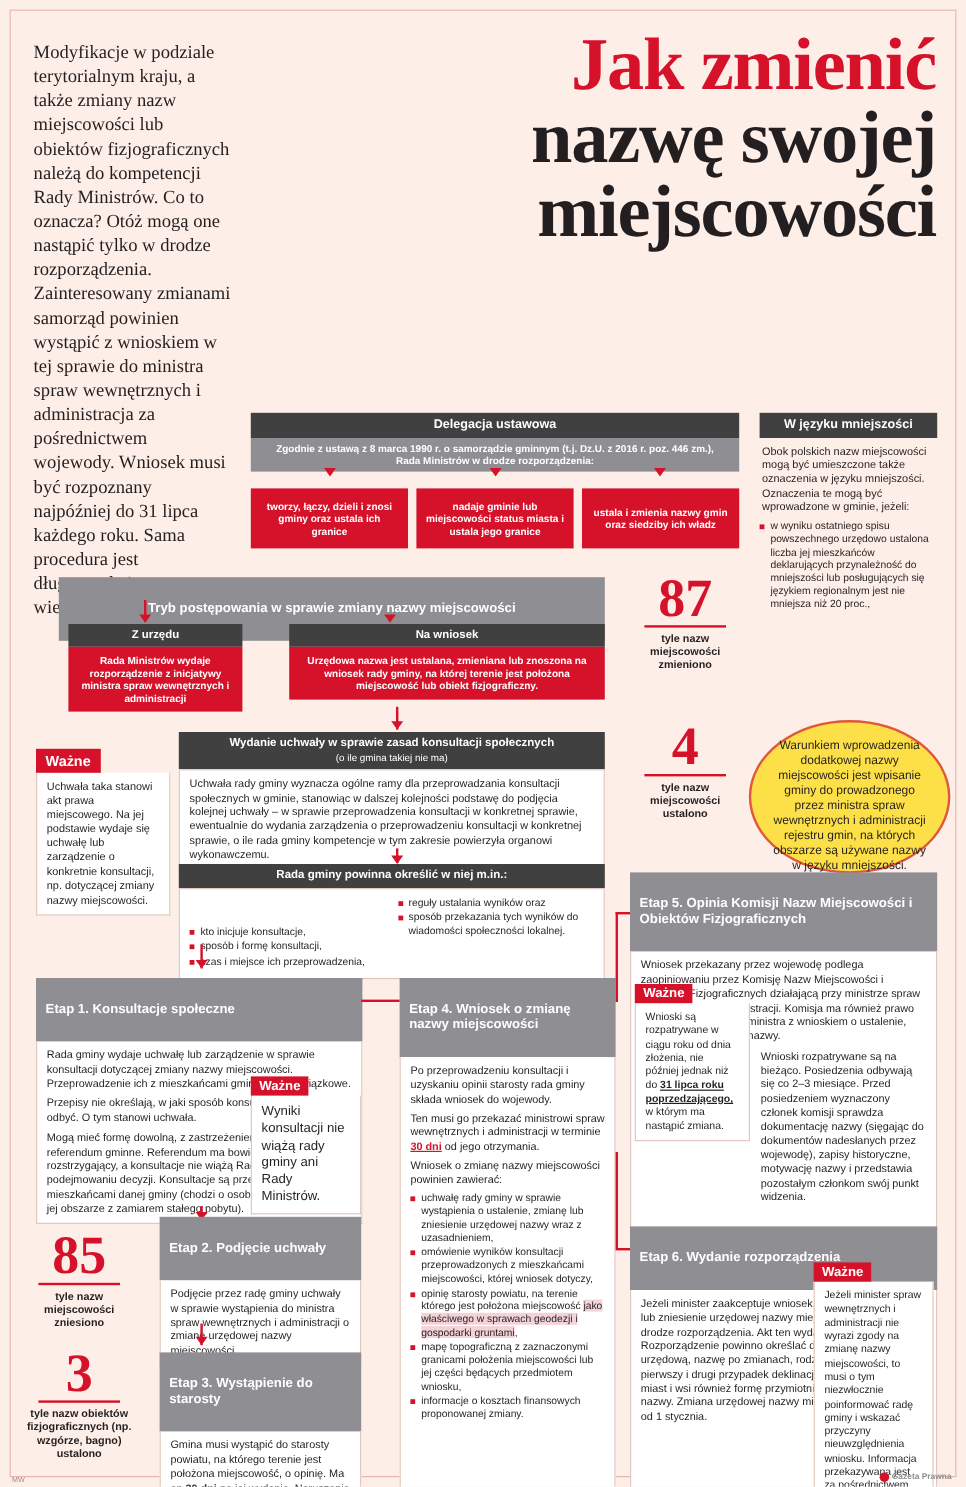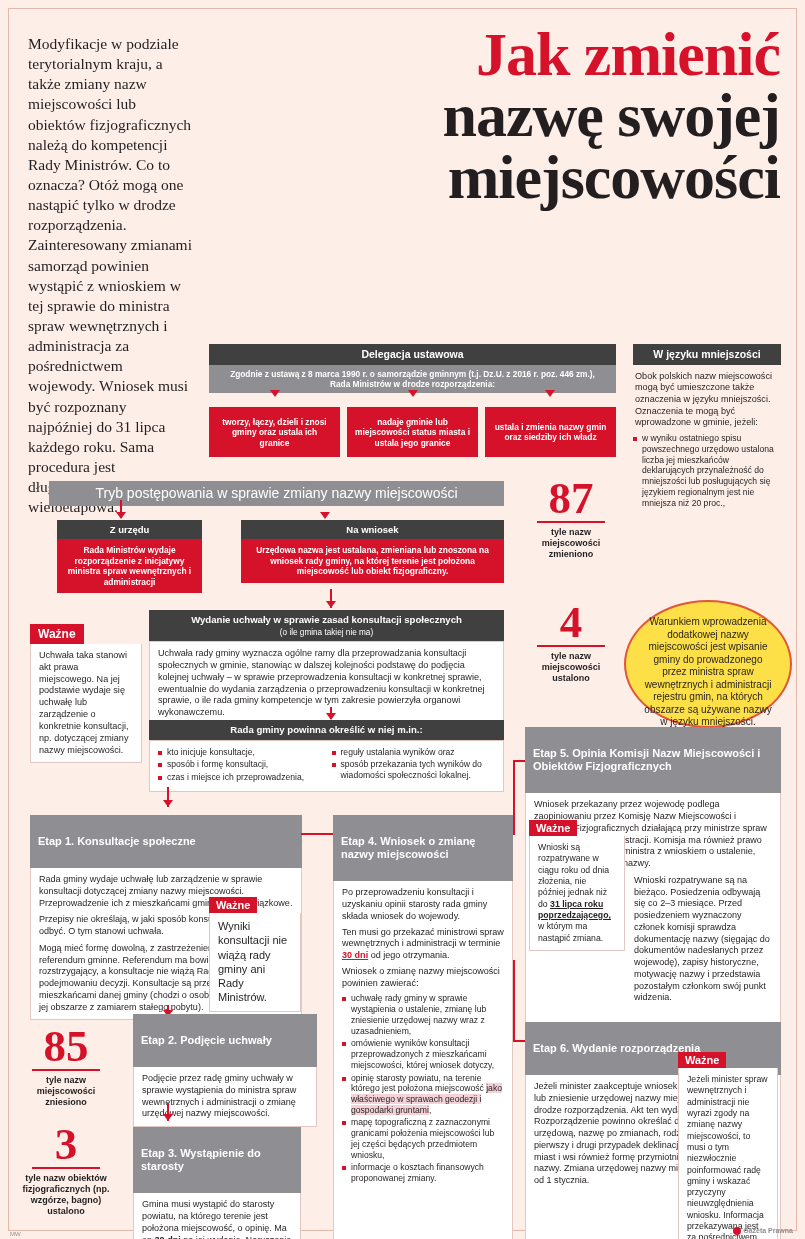--- a/index.html
+++ b/index.html
@@ -41,21 +41,21 @@
   .title .l3 { color:#231f20; display:block; }
 
   
   .redbar {
     background:#404040; color:#fff; text-align:center;
     font-weight:bold; font-size:10.5px; padding:4px 6px;
     line-height:1.2;
   }
   .greybar {
     background:#8f8f93; color:#fff; text-align:center;
-    font-weight:normal; font-size:14px; padding:4px 6px; line-height:1.2;
+    font-weight:bold; font-size:11px; padding:20px 6px; line-height:1.2;
   }
   .redbox {
     background:#d6122b; color:#fff; font-size:8.4px; line-height:1.25;
     padding:6px 7px; text-align:center; font-weight:bold;
   }
   .panel {
     background:#fff; border:1px solid #e2c8c0;
   }
   .txt { font-size:9.1px; line-height:1.29; }
   .bold { font-weight:bold;text-decoration:underline; }
@@ -193,21 +193,21 @@
       <span style="font-weight:normal;font-size:8.2px;">(o ile gmina takiej nie ma)</span>
     </div>
     <div class="panel txt" style="padding:6px 8px;">Uchwała rady gminy wyznacza ogólne ramy dla przeprowadzania konsultacji społecznych w gminie, stanowiąc w dalszej kolejności podstawę do podjęcia kolejnej uchwały – w sprawie przeprowadzenia konsultacji w konkretnej sprawie, ewentualnie do wydania zarządzenia o przeprowadzeniu konsultacji w konkretnej sprawie, o ile rada gminy kompetencje w tym zakresie powierzyła organowi wykonawczemu.</div>
   </div>
 
   <div class="line-v" style="left:330px;top:707px;height:12px;"></div>
   <div class="arrow-d" style="left:326px;top:713px;"></div>
   <div style="position:absolute;left:149px;top:720px;width:355px;">
     <div class="redbar" style="font-size:9.6px;">Rada gminy powinna określić w niej m.in.:</div>
     <div class="panel" style="padding:6px 8px;display:flex;gap:10px;">
-      <ul class="dash" style="flex:1;">
+      <ul class="dash" style="flex:1;margin-top:24px;">
         <li>kto inicjuje konsultacje,</li>
         <li>sposób i formę konsultacji,</li>
         <li>czas i miejsce ich przeprowadzenia,</li>
       </ul>
       <ul class="dash" style="flex:1;">
         <li>reguły ustalania wyników oraz</li>
         <li>sposób przekazania tych wyników do wiadomości społeczności lokalnej.</li>
       </ul>
     </div>
   </div>
@@ -236,21 +236,21 @@
     <div class="numcap">tyle nazw miejscowości zniesiono</div>
   </div>
   <div class="numbox" style="left:22px;top:1124px;width:88px;">
     <div class="bignum">3</div>
     <div class="rule"></div>
     <div class="numcap">tyle nazw obiektów fizjograficznych (np. wzgórze, bagno) ustalono</div>
   </div>
 
   <div class="line-v" style="left:167px;top:1005px;height:12px;"></div>
   <div class="arrow-d" style="left:163px;top:1010px;"></div>
-  <div style="position:absolute;left:133px;top:1014px;width:184px;">
+  <div style="position:absolute;left:133px;top:1014px;width:168px;">
     <div class="etap-head">
       <span>Etap 2.</span><span> Podjęcie uchwały</span>
     </div>
     <div class="etap-body">Podjęcie przez radę gminy uchwały w sprawie wystąpienia do ministra spraw wewnętrznych i administracji o zmianę urzędowej nazwy miejscowości.</div>
   </div>
 
   <div class="line-v" style="left:167px;top:1103px;height:18px;"></div>
   <div class="arrow-d" style="left:163px;top:1114px;"></div>
   <div style="position:absolute;left:133px;top:1127px;width:168px;">
     <div class="etap-head">

